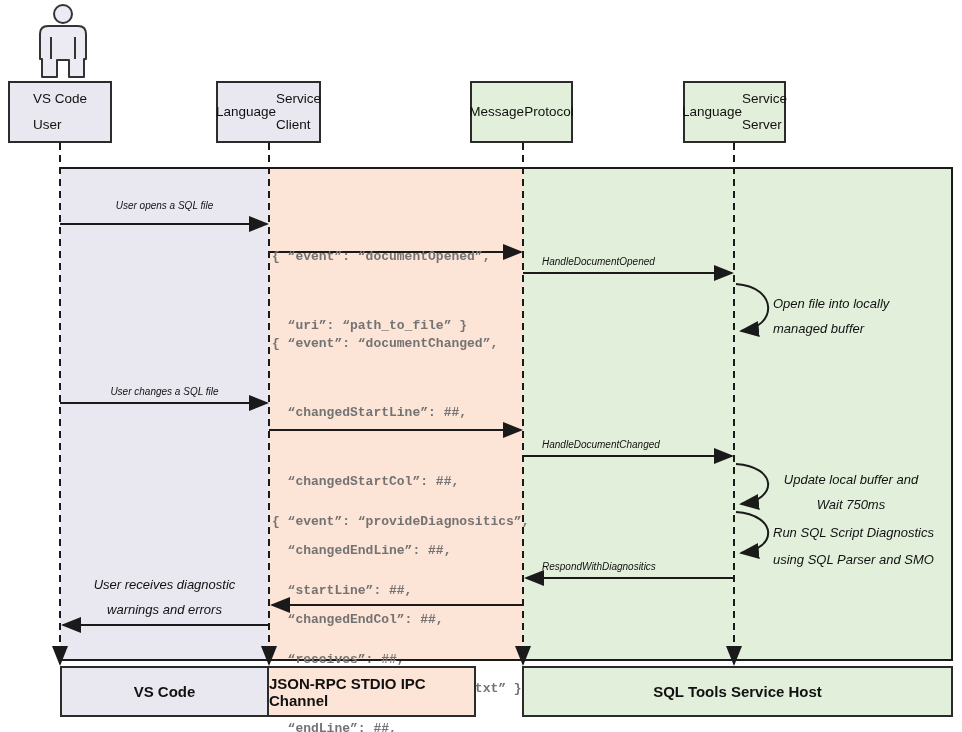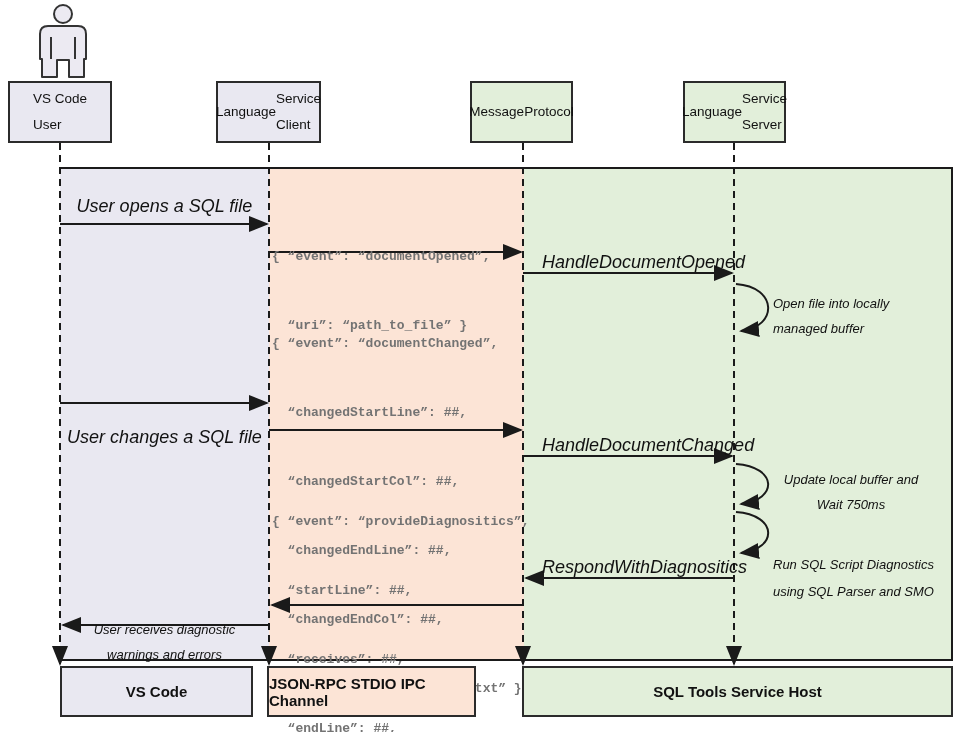--- a/index.html
+++ b/index.html
@@ -22,38 +22,38 @@
   #actor-1{left:8px;width:104px;padding-left:23px;}
   #actor-2{left:216px;width:105px;}
   #actor-3{left:470px;width:103px;}
   #actor-4{left:683px;width:103px;}
 
   .figure{position:absolute;left:37px;top:3px;}
 
   svg.overlay{position:absolute;left:0;top:0;pointer-events:none;}
 
   .lbl{
-    position:absolute;font-style:italic;font-size:18px;line-height:18px;height:18px;
+    position:absolute;font-style:italic;font-size:10px;line-height:18px;height:18px;
     white-space:nowrap;
   }
   .lbl2{position:absolute;font-style:italic;font-size:13px;line-height:25px;white-space:nowrap;}
   .lane-center{width:209px;left:60px;text-align:center;}
 
   .payload{
     position:absolute;left:272px;
     font-family:"Liberation Mono","DejaVu Sans Mono",monospace;
     font-weight:bold;font-size:13px;line-height:23px;color:#737373;white-space:pre;
   }
 
   .footer-box{
     position:absolute;top:666px;height:51px;border:2px solid #2b2b2b;box-sizing:border-box;
     display:flex;justify-content:center;align-items:center;
     font-weight:bold;font-size:15px;
   }
-  #footer-1{left:60px;width:193px;background:#e9e8f1;}
+  #footer-1{left:60px;width:209px;background:#e9e8f1;}
   #footer-2{left:267px;width:209px;background:#fce4d6;}
   #footer-3{left:522px;width:431px;background:#e2efda;}
 </style>
 </head>
 <body>
 
 <div id="stage">
 
   <div class="lane lane-user"></div>
   <div class="lane lane-channel"></div>
@@ -122,38 +122,38 @@
 
     <g stroke="#1a1a1a" stroke-width="2" fill="none">
       <path d="M736,284 C778,287 778,327 741,331" marker-end="url(#arr)"></path>
       <path d="M736,464 C778,467 778,500 741,504" marker-end="url(#arr)"></path>
       <path d="M736,512 C778,515 778,549 741,553" marker-end="url(#arr)"></path>
     </g>
   </svg>
 
   <div class="lbl lane-center" style="top:197px;">User opens a SQL file</div>
   <div class="lbl" style="left:542px;top:253px;">HandleDocumentOpened</div>
-  <div class="lbl lane-center" style="top:383px;margin-top:45px;">User changes a SQL file</div>
+  <div class="lbl lane-center" style="top:383px;">User changes a SQL file</div>
   <div class="lbl" style="left:542px;top:436px;">HandleDocumentChanged</div>
   <div class="lbl" style="left:542px;top:558px;">RespondWithDiagnositics</div>
 
-  <div class="lbl2 lane-center" style="top:572px;margin-top:45px;">
+  <div class="lbl2 lane-center" style="top:572px;">
     <div>User receives diagnostic</div>
     <div>warnings and errors</div>
   </div>
 
   <div class="lbl2" style="left:773px;top:291px;">
     <div>Open file into locally</div>
     <div>managed buffer</div>
   </div>
   <div class="lbl2" style="left:766px;top:467px;width:170px;text-align:center;">
     <div>Update local buffer and</div>
     <div>Wait 750ms</div>
   </div>
-  <div class="lbl2" style="left:773px;top:519px;line-height:27px;margin-top:32px;">
+  <div class="lbl2" style="left:773px;top:519px;line-height:27px;">
     <div>Run SQL Script Diagnostics</div>
     <div>using SQL Parser and SMO</div>
   </div>
 
   <div class="payload" style="top:199px;">
     <div>{ “event”: “documentOpened”,</div>
     <div>  “uri”: “path_to_file” }</div>
   </div>
 
   <div class="payload" style="top:286px;">

